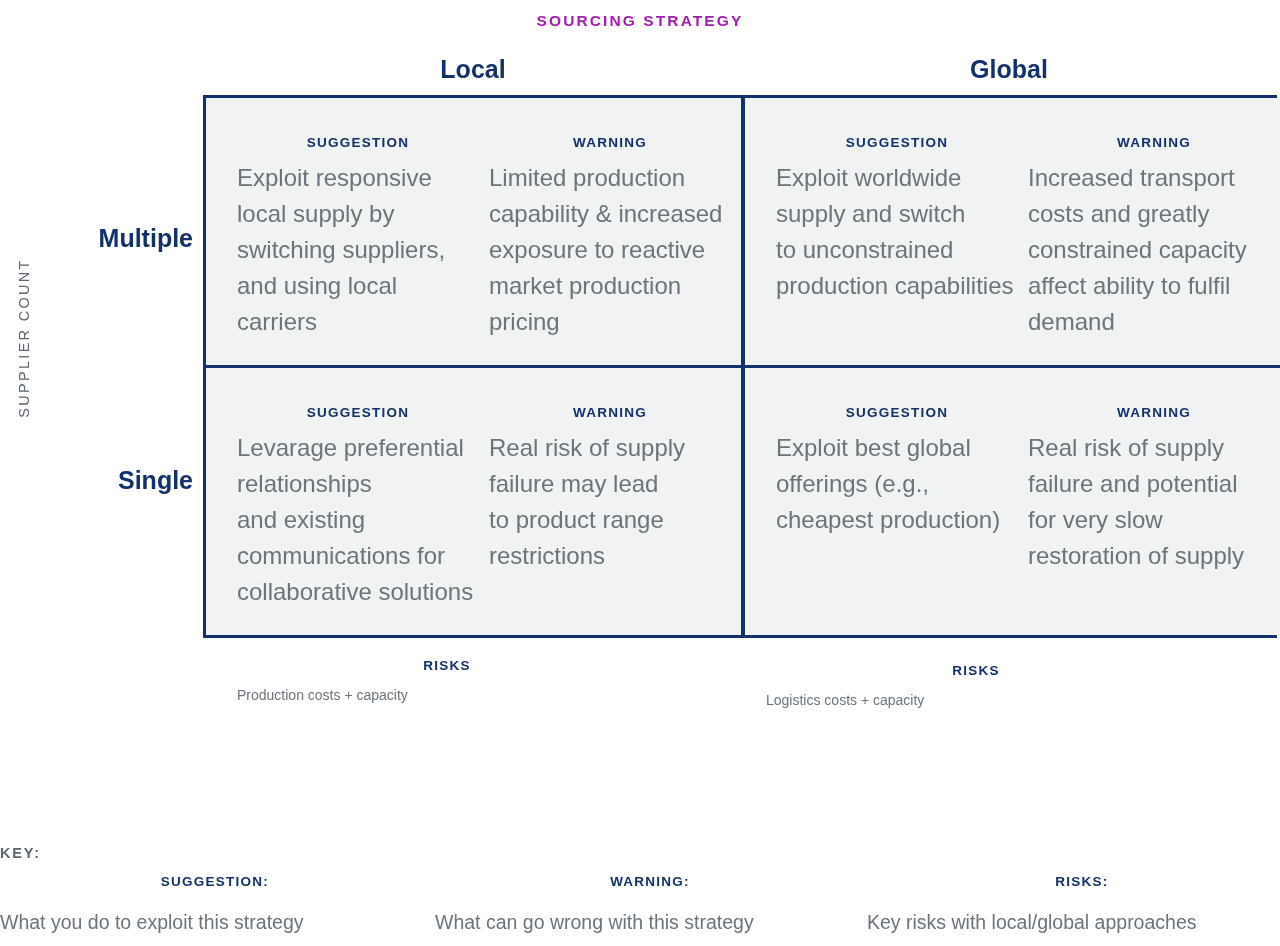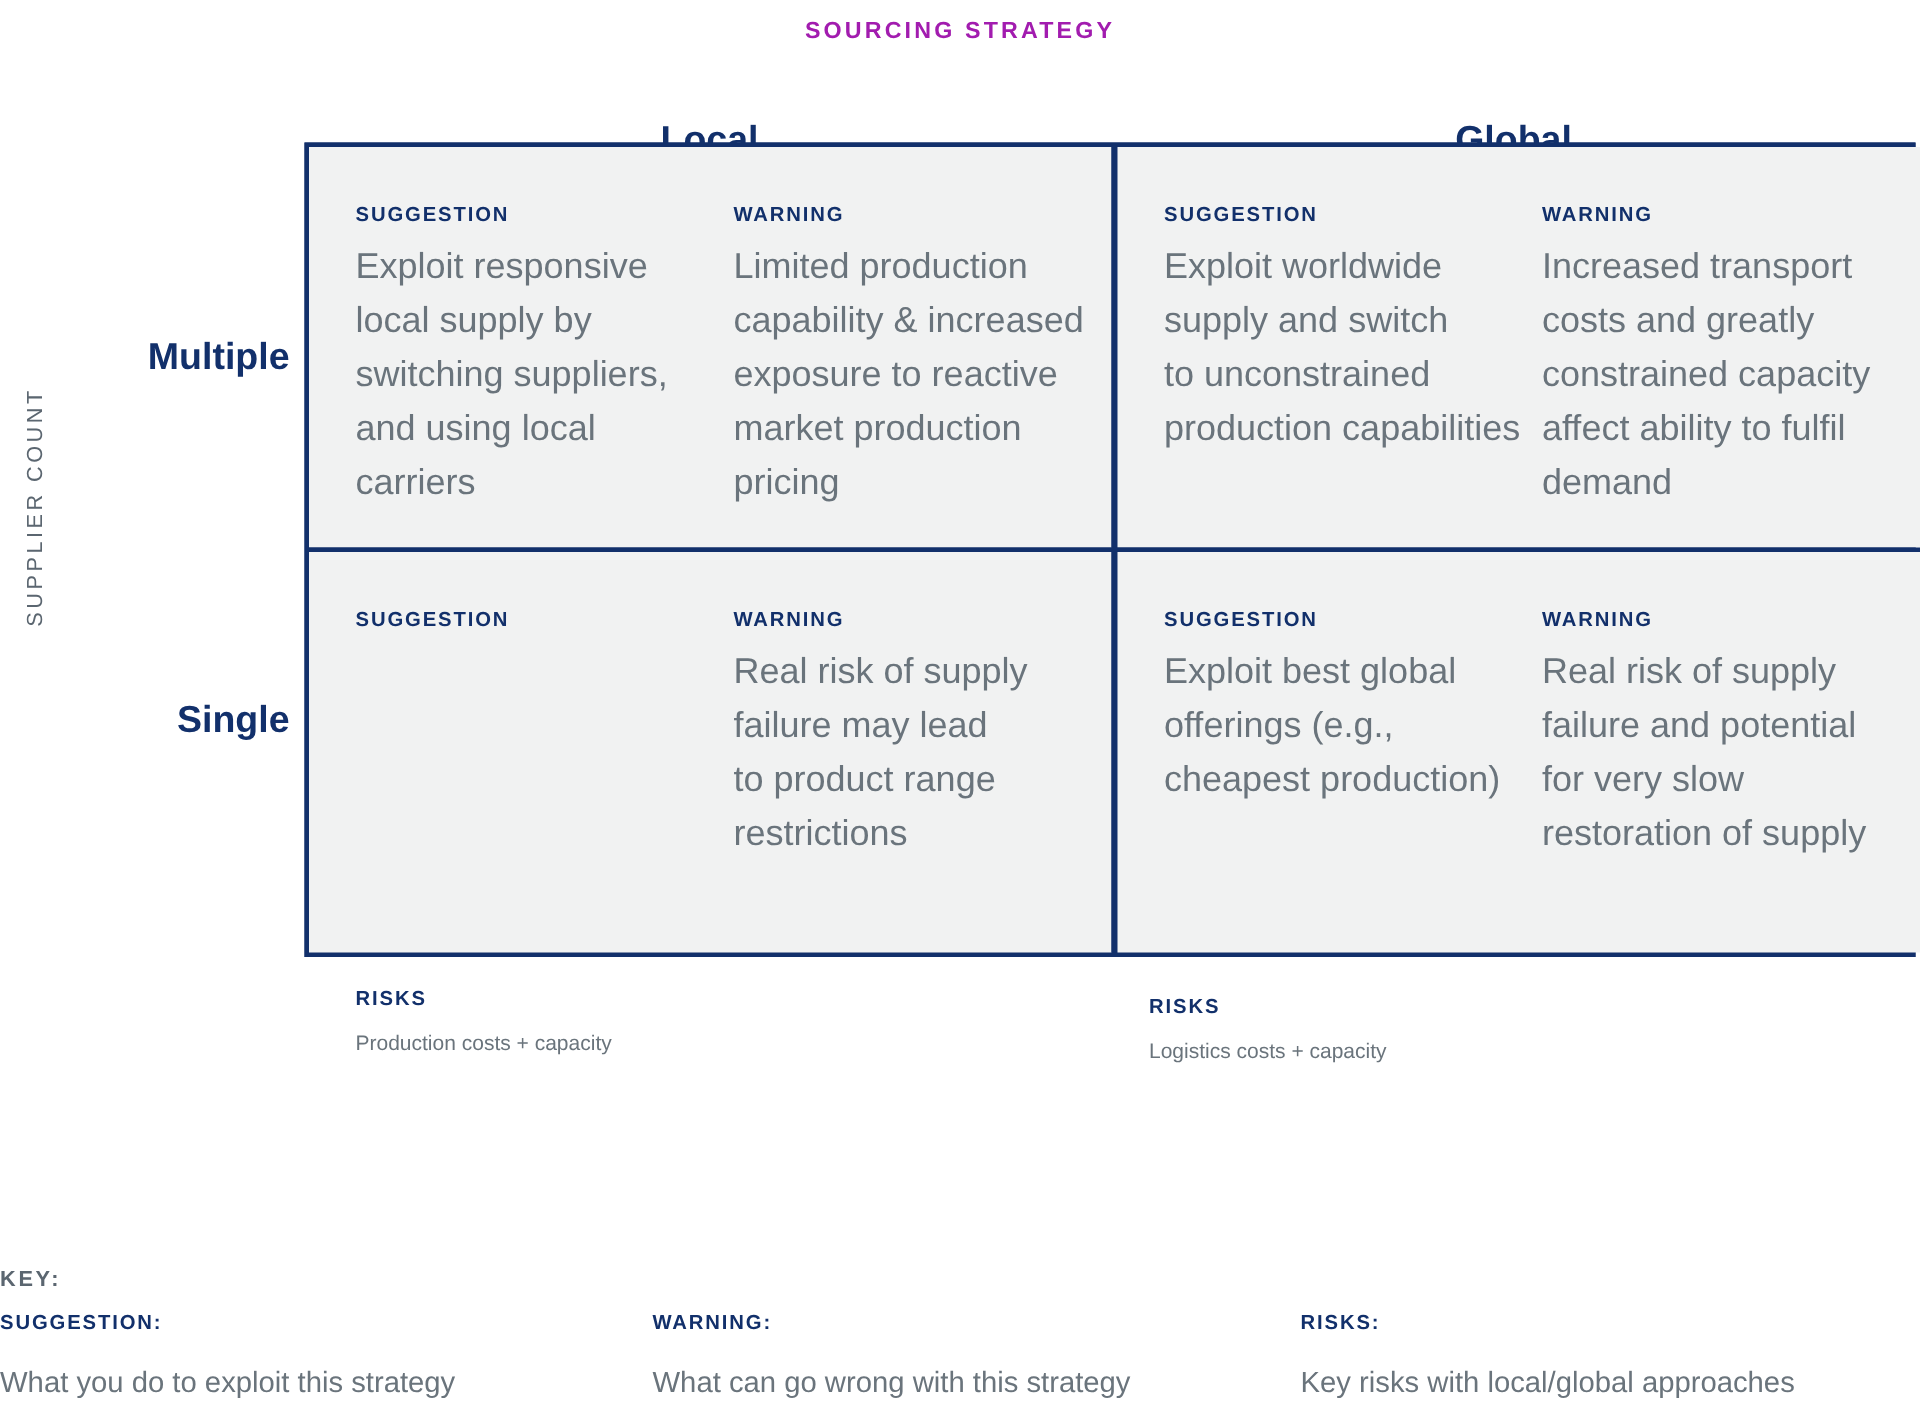--- a/index.html
+++ b/index.html
@@ -30,21 +30,20 @@
   }
 
   
   .col-head {
     position: absolute;
     top: 55px;
     font-size: 25px;
     font-weight: 700;
     color: #12306b;
     text-align: center;
-    margin-top: 24px;
   }
   .col-head.local  { left: 205px; width: 536px; }
   .col-head.global { left: 741px; width: 536px; }
 
   
   .axis-title {
     position: absolute;
     left: -91px;
     top: 330px;
     width: 230px;
@@ -98,20 +97,21 @@
     padding-right: 10px;
   }
   .cell-col.wide { width: 262px; }
 
   .label {
     font-size: 13.5px;
     font-weight: 700;
     letter-spacing: 1.25px;
     color: #12306b;
     margin-bottom: 10px;
+    text-align: center;
   }
   .body {
     font-size: 24px;
     line-height: 36px;
     font-weight: 400;
     color: #6a747c;
     white-space: pre-line;
   }
 
   
@@ -198,20 +198,25 @@
 affect ability to fulfil
 demand</div>
     </div>
   </div>
 
   <div class="hdiv"></div>
 
   <div class="quad">
     <div class="cell-col">
       <div class="label">SUGGESTION</div>
+      <div class="body">Levarage preferential
+relationships
+and existing
+communications for
+collaborative solutions</div>
     </div>
     <div class="cell-col">
       <div class="label">WARNING</div>
       <div class="body">Real risk of supply
 failure may lead
 to product range
 restrictions</div>
     </div>
   </div>
 

